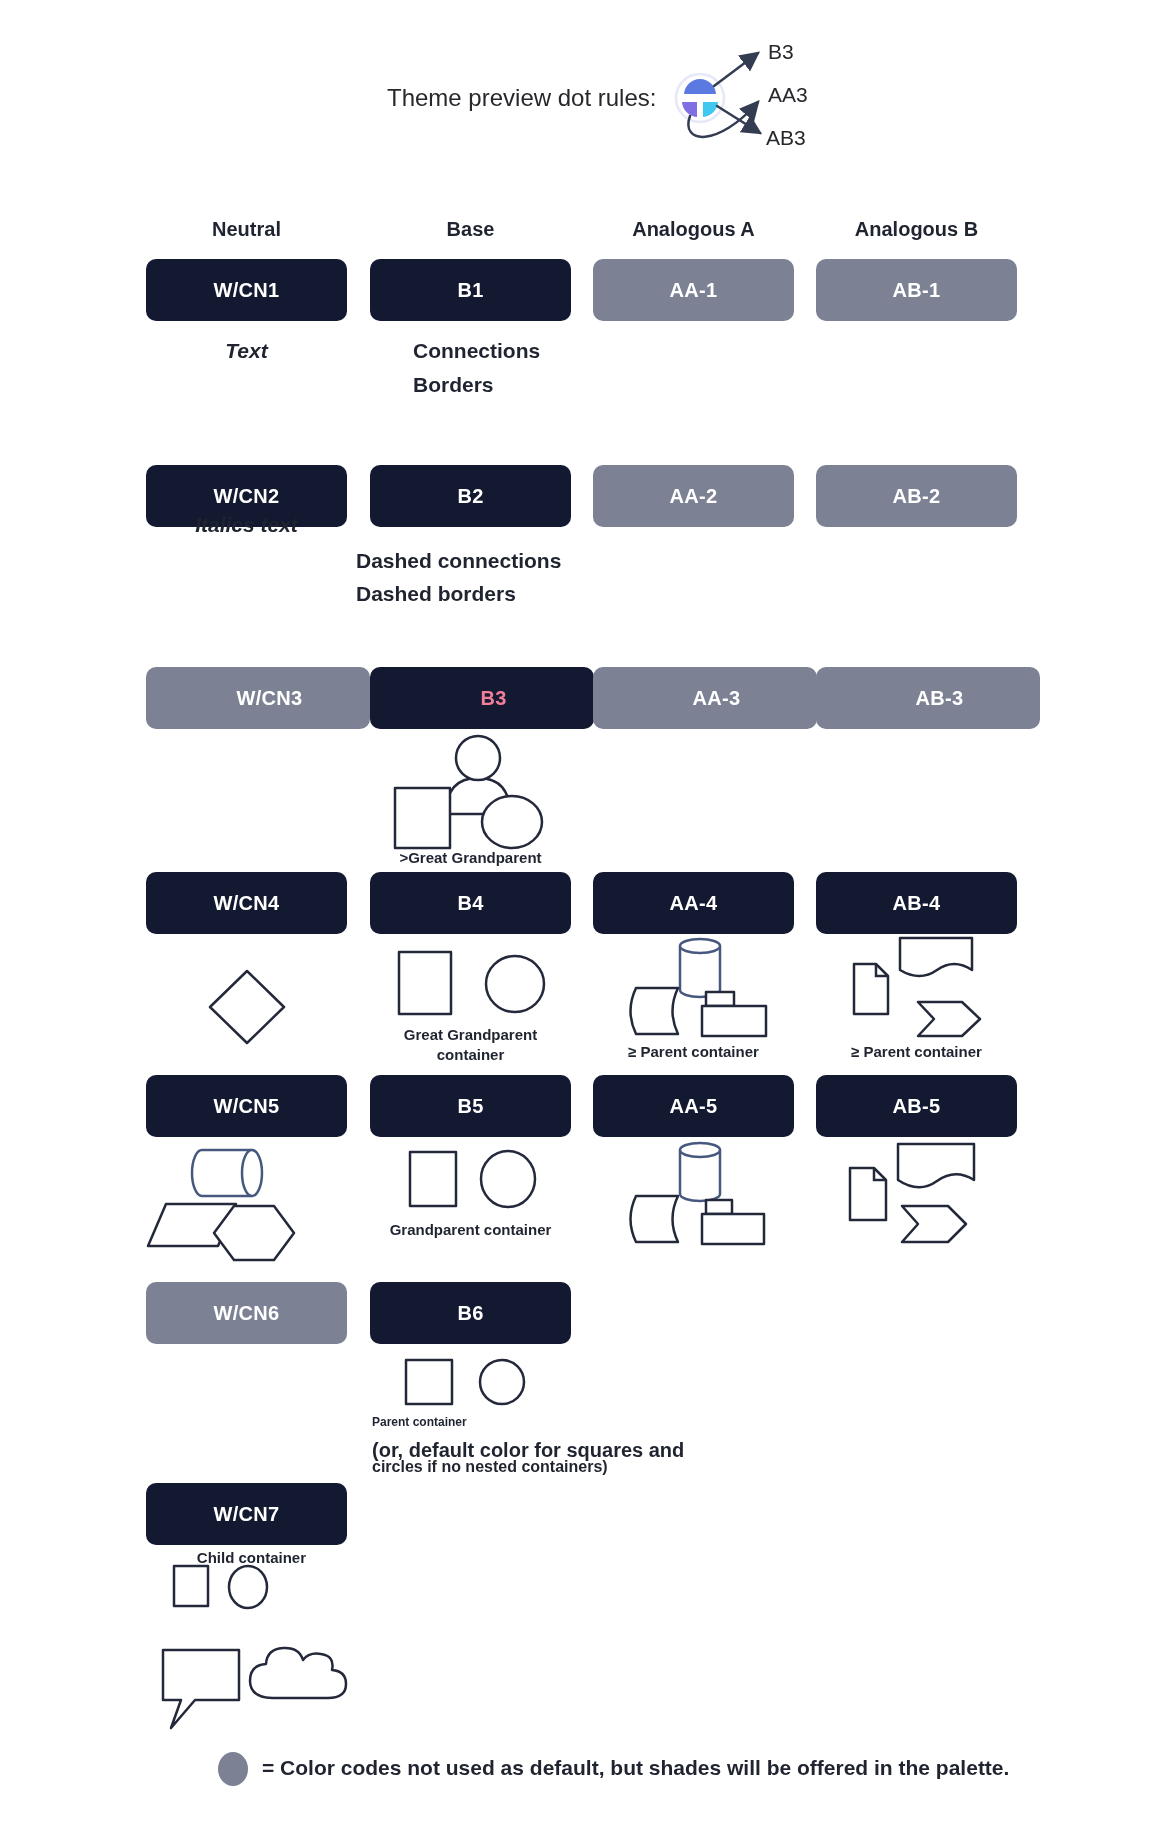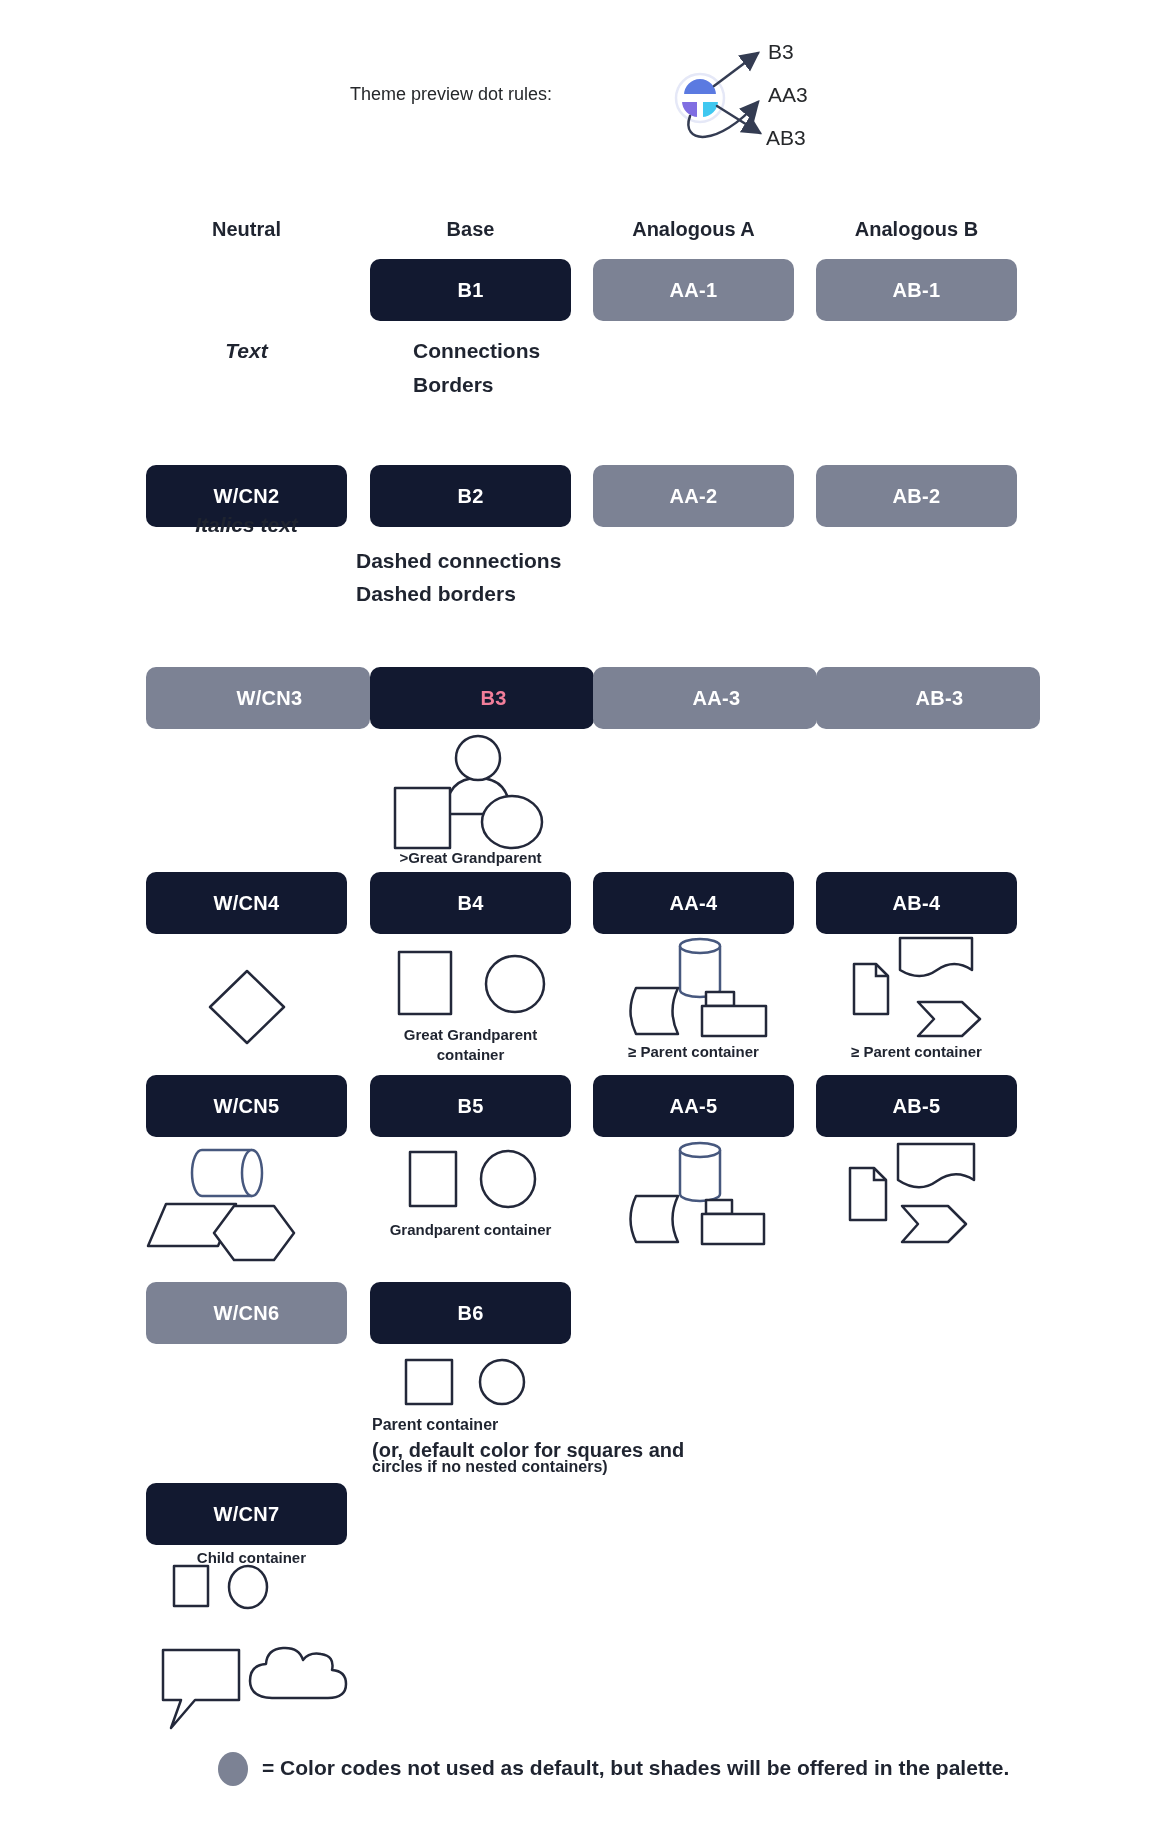--- a/index.html
+++ b/index.html
@@ -23,21 +23,21 @@
   .pinktext{color:#f27e9a;}
   .col-head{
     position:absolute;width:201px;text-align:center;top:218px;
     font-size:20px;font-weight:700;color:#1f2430;
   }
   .ann{position:absolute;font-size:21px;font-weight:600;color:#1f2430;line-height:1.25;}
   .ann.center201{width:201px;text-align:center;}
   .italic{font-style:italic;}
   .cap{position:absolute;font-size:15px;font-weight:700;color:#1f2430;line-height:1.3;}
   .cap.center201{width:201px;text-align:center;}
-  .title{position:absolute;left:350px;top:84px;font-size:18px;font-weight:500;color:#26282b;}
+  .title{position:absolute;left:387px;top:84px;font-size:24px;font-weight:500;color:#26282b;}
   .dot-label{position:absolute;font-size:21px;font-weight:500;color:#26282b;}
   .footer-dot{position:absolute;left:218px;top:1752px;width:30px;height:34px;border-radius:50%;background:#7c8294;}
   .footer-text{position:absolute;left:262px;top:1756px;font-size:21px;font-weight:600;color:#1f2430;}
   svg{display:block;}
   .shape{fill:#ffffff;stroke:#23283a;stroke-width:2.5;stroke-linejoin:round;}
   .shape-navy{fill:#ffffff;stroke:#47587e;stroke-width:2.5;stroke-linejoin:round;}
   .arrowline{fill:none;stroke:#343c52;stroke-width:2.5;stroke-linecap:round;}
 </style>
 </head>
 <body>
@@ -66,20 +66,21 @@
 
   <div class="dot-label" style="left:768px;top:40px;">B3</div>
   <div class="dot-label" style="left:768px;top:83px;">AA3</div>
   <div class="dot-label" style="left:766px;top:126px;">AB3</div>
 
   <div class="col-head c1">Neutral</div>
   <div class="col-head c2">Base</div>
   <div class="col-head c3">Analogous A</div>
   <div class="col-head c4">Analogous B</div>
 
+  <div class="btn dark r1 c1">W/CN1</div>
   <div class="btn dark r1 c2">B1</div>
   <div class="btn gray r1 c3">AA-1</div>
   <div class="btn gray r1 c4">AB-1</div>
   <div class="ann center201 c1" style="top:338px;font-style:italic;">Text</div>
   <div class="ann" style="left:413px;top:338px;">Connections</div>
   <div class="ann" style="left:413px;top:372px;">Borders</div>
 
   <div class="btn dark r2 c1">W/CN2</div>
   <div class="btn dark r2 c2">B2</div>
   <div class="btn gray r2 c3">AA-2</div>
@@ -168,21 +169,21 @@
     <path class="shape" d="M62,70 L108,70 L126,88 L108,106 L62,106 L78,88 Z"></path>
   </svg>
 
   <div class="btn gray r6 c1">W/CN6</div>
   <div class="btn dark r6 c2">B6</div>
 
   <svg class="abs" style="left:398px;top:1356px;" width="150" height="58" viewBox="0 0 150 58">
     <rect class="shape" x="8" y="4" width="46" height="44"></rect>
     <circle class="shape" cx="104" cy="26" r="22"></circle>
   </svg>
-  <div class="cap" style="left:372px;top:1415px;font-size:16px;">Parent container</div>
+  <div class="cap" style="left:372px;top:1415px;font-size:12px;">Parent container</div>
   <div class="cap" style="left:372px;top:1437px;font-size:20px;">(or, default color for squares and</div>
   <div class="cap" style="left:372px;top:1457px;font-size:16px;">circles if no nested containers)</div>
 
   <div class="btn dark r7 c1">W/CN7</div>
   <div class="cap" style="left:146px;top:1548px;width:160px;text-align:right;">Child container</div>
 
   <svg class="abs" style="left:160px;top:1560px;" width="140" height="56" viewBox="0 0 140 56">
     <rect class="shape" x="14" y="6" width="34" height="40"></rect>
     <ellipse class="shape" cx="88" cy="27" rx="19" ry="21"></ellipse>
   </svg>

